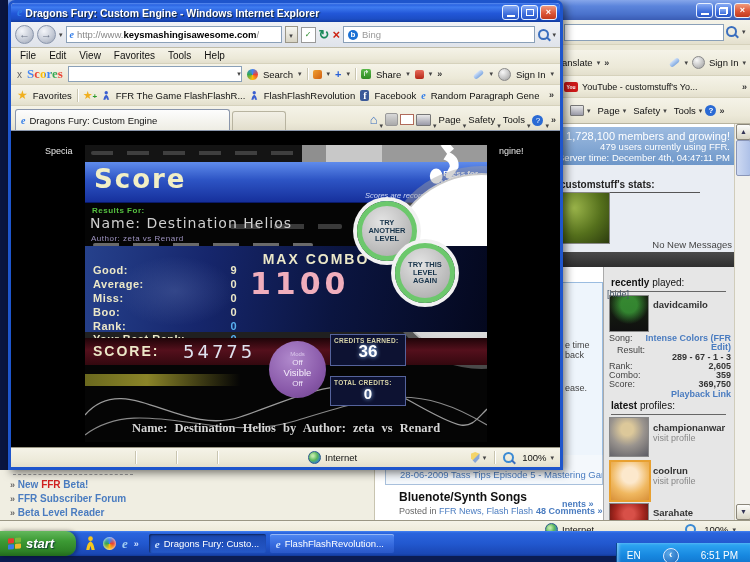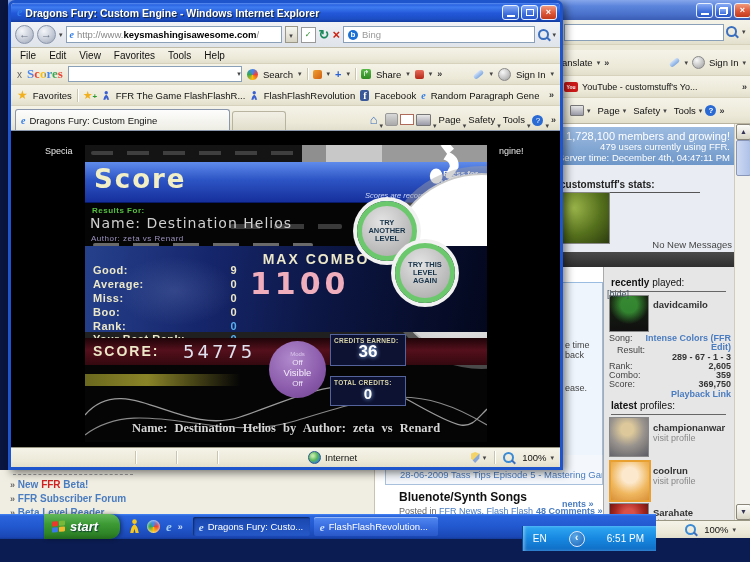--- a/index.html
+++ b/index.html
@@ -61,22 +61,22 @@
     display:flex;flex-direction:column;align-items:center;justify-content:center;
     font-size:7.5px;font-weight:bold;color:#17334a;line-height:8px;text-align:center;box-shadow:0 0 0 4px #f2f2f2;}
   .srow{position:absolute;left:8px;width:200px;display:flex;font-size:11px;font-weight:bold;letter-spacing:.5px;}
   .srow .lab{width:86px;}
   .srow .val{width:58px;text-align:right;}
   .cbox{position:absolute;left:245px;width:76px;background:#0d1232;border:1px solid #55639c;box-sizing:border-box;}
   .cbox .clab{font-size:6.5px;color:#d8d4a8;font-weight:bold;padding:2px 0 0 3px;letter-spacing:.3px;}
   .cbox .cval{text-align:center;color:#fff;font-weight:bold;text-shadow:0 0 4px #9ac8ff;}
 
   
-  #taskbar{position:absolute;left:0;top:514px;width:612px;height:25px;
-    background:linear-gradient(180deg,#4584f4 0%,#2a64dd 8%,#2258cf 50%,#1a47b4 92%,#123a98 100%);display:flex;align-items:center;z-index:30;padding-left:44px;}
+  #taskbar{position:absolute;left:0;top:531px;width:750px;height:25px;
+    background:linear-gradient(180deg,#4584f4 0%,#2a64dd 8%,#2258cf 50%,#1a47b4 92%,#123a98 100%);display:flex;align-items:center;z-index:30;}
   .task{height:19px;margin:0 2px;border-radius:2px;display:flex;align-items:center;gap:4px;padding:0 6px;color:#fff;font-size:9.5px;}
   .flag{display:inline-grid;grid-template-columns:6px 6px;grid-template-rows:5px 5px;gap:1px;transform:skewY(-6deg);}
   .flag i{display:block;border-radius:1px;}
 </style>
 </head>
 <body>
 
 <div id="screen">
 
   <div class="abs" id="bg-window" style="left:0;top:0;width:750px;height:537px;background:#ece9d8;">

